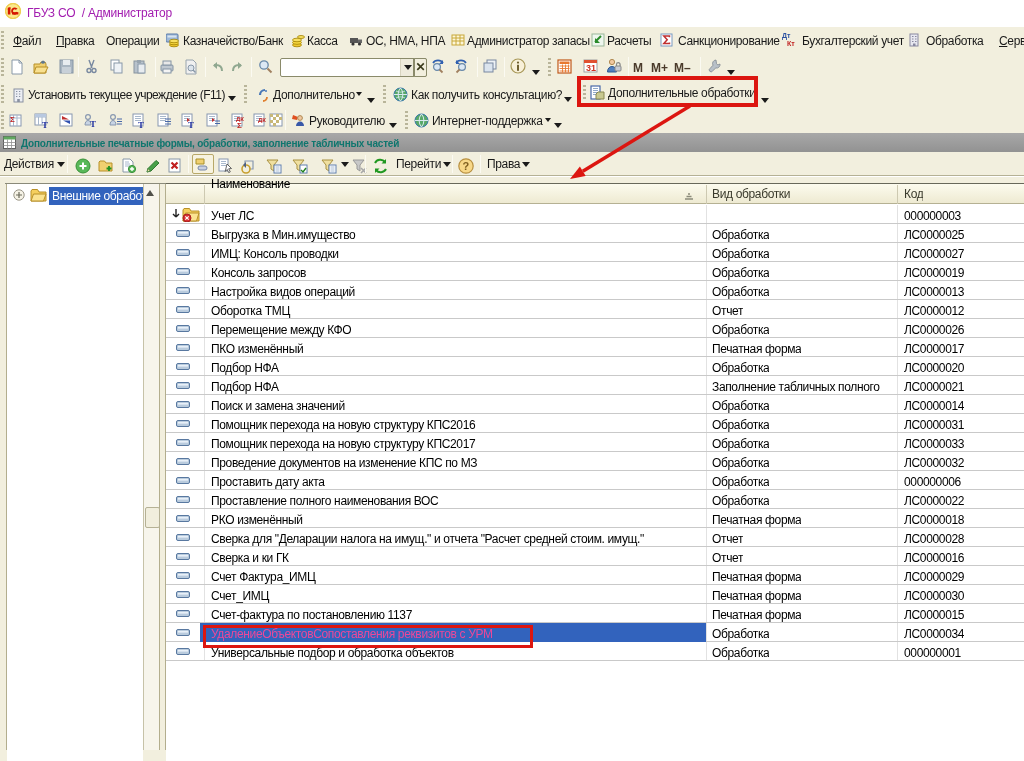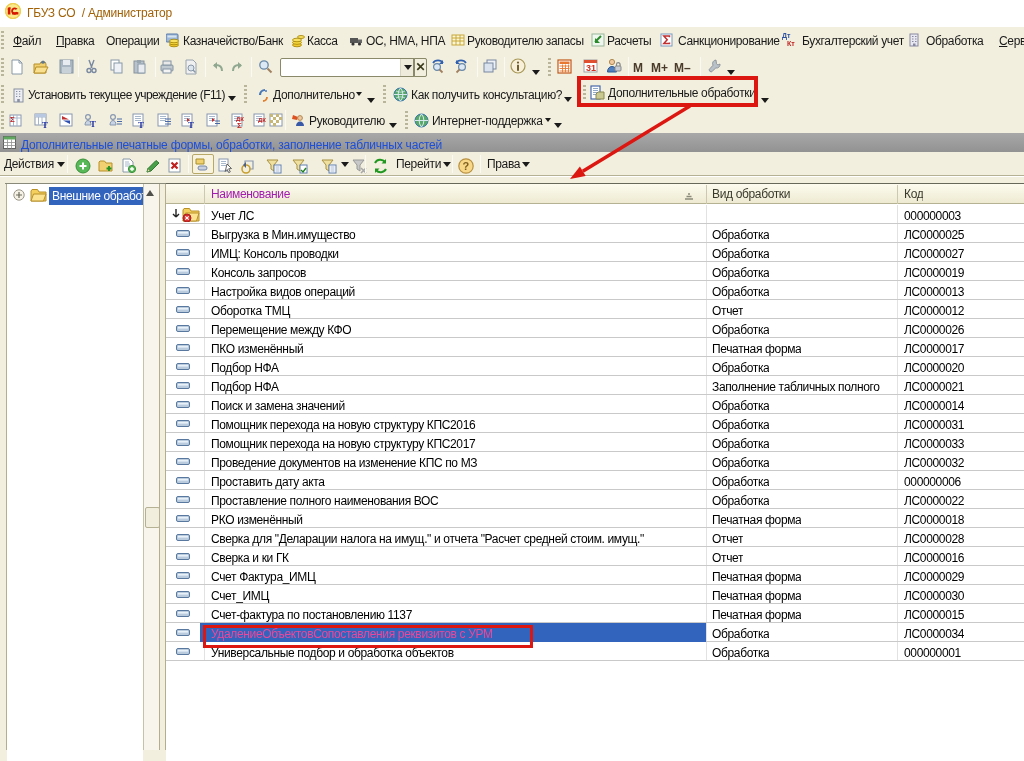--- a/index.html
+++ b/index.html
@@ -20,21 +20,21 @@
 
 <div class="ab" style="left:0;top:0;width:1024px;height:27px;background:#ffffff"></div>
 <svg class="ab" style="left:5px;top:3px" width="16" height="16" viewBox="0 0 16 16">
 <circle cx="8" cy="8" r="7.5" fill="#fbe88a" stroke="#d8b840" stroke-width="0.8"></circle>
 <circle cx="8" cy="8" r="7.5" fill="none" stroke="#f0d050" stroke-width="1.2"></circle>
 <rect x="2.8" y="4.5" width="2.6" height="7" fill="#d41800"></rect>
 <path d="M2.8 5.5l2.6-1.5v2L2.8 7z" fill="#d41800"></path>
 <path d="M12.6 5.8a3.6 3.6 0 10.4 3.8l-2-.9a1.6 1.6 0 11-.3-1.9z" fill="#d41800"></path>
 <rect x="7" y="9.2" width="6.4" height="2.3" fill="#d41800"></rect>
 </svg>
-<div class="ab" style="left:27px;top:6px;font-size:12px;color:#a16207;letter-spacing:-0.2px">ГБУЗ СО&nbsp; / Администратор</div>
+<div class="ab" style="left:27px;top:6px;font-size:12px;color:#a21caf;letter-spacing:-0.2px">ГБУЗ СО&nbsp; / Администратор</div>
 
 <div class="ab beige" style="left:0;top:27px;width:1024px;height:27px"></div>
 <div class="grip" style="left:1px;top:31px;height:18px"></div>
 <div class="mi" style="left:13px"><span style="text-decoration:underline">Ф</span>айл</div>
 <div class="mi" style="left:56px"><span style="text-decoration:underline">П</span>равка</div>
 <div class="mi" style="left:106px">Операции</div>
 <svg class="ab" style="left:166px;top:33px" width="14" height="15" viewBox="0 0 14 15">
     <rect x="0" y="1" width="12" height="8" rx="1" fill="#9db8d8" stroke="#5a7aa8" stroke-width="1"></rect>
     <rect x="1.5" y="2.5" width="9" height="2" fill="#d8e4f0"></rect>
     <ellipse cx="8" cy="12" rx="4.5" ry="1.8" fill="#f0c830" stroke="#a08000" stroke-width="0.8"></ellipse>
@@ -53,21 +53,21 @@
     <rect x="1" y="4" width="8" height="5" fill="#555"></rect>
     <rect x="9" y="5.5" width="4" height="3.5" fill="#666"></rect>
     <circle cx="4" cy="10" r="1.6" fill="#333"></circle>
     <circle cx="10.5" cy="10" r="1.6" fill="#333"></circle>
   </svg>
 <div class="mi" style="left:366px">ОС, НМА, НПА</div>
 <svg class="ab" style="left:451px;top:33px" width="14" height="14" viewBox="0 0 14 14">
     <rect x="1" y="2" width="12" height="10" fill="#fdf6d8" stroke="#c8a838" stroke-width="1"></rect>
     <path d="M1 5h12M1 8h12M5 2v10M9 2v10" stroke="#c8a838" stroke-width="1"></path>
   </svg>
-<div class="mi" style="left:467px">Руководителю запасы</div>
+<div class="mi" style="left:467px">Администратор запасы</div>
 <svg class="ab" style="left:591px;top:33px" width="14" height="14" viewBox="0 0 14 14">
     <rect x="1" y="1" width="12" height="12" fill="#eef6ee" stroke="#9ab89a" stroke-width="1"></rect>
     <path d="M10 3L4 9" stroke="#2a8a2a" stroke-width="2"></path>
     <path d="M4 5v5h5z" fill="#2a8a2a"></path>
   </svg>
 <div class="mi" style="left:607px">Расчеты</div>
 <svg class="ab" style="left:660px;top:33px" width="13" height="14" viewBox="0 0 13 14">
     <rect x="1" y="1" width="11" height="12" fill="#fff" stroke="#7a9ac0" stroke-width="1"></rect>
     <path d="M9.5 4.2V3H3.8l3.4 3.8L3.8 10.6h5.7V9.4" stroke="#c03030" stroke-width="1.5" fill="none"></path>
   </svg>
@@ -313,21 +313,21 @@
 <div class="ab t13" style="left:432px;top:114px">Интернет-поддержка</div>
 <div class="tri2" style="left:545px;top:118px"></div>
 <div class="tri" style="left:554px;top:123px"></div>
 
 <div class="ab" style="left:0;top:133px;width:1024px;height:19px;background:linear-gradient(#a8a8a8,#929292)"></div>
 <svg class="ab" style="left:3px;top:136px" width="13" height="13" viewBox="0 0 13 13">
     <rect x="0.5" y="0.5" width="12" height="12" fill="#fff" stroke="#606060"></rect>
     <rect x="0.5" y="0.5" width="12" height="3" fill="#60a860"></rect>
     <path d="M0.5 6.5h12M0.5 9.5h12M4.5 3.5v9M8.5 3.5v9" stroke="#909090" stroke-width="0.8"></path>
   </svg>
-<div class="ab" style="left:21px;top:138px;font-size:12px;font-weight:normal;letter-spacing:-0.2px;color:#1d4ed8">Дополнительные печатные формы, обработки, заполнение табличных частей</div>
+<div class="ab" style="left:21px;top:138px;font-size:10px;font-weight:bold;letter-spacing:-0.2px;color:#0f766e">Дополнительные печатные формы, обработки, заполнение табличных частей</div>
 
 <div class="ab beige" style="left:0;top:152px;width:1024px;height:24px;border-bottom:1px solid #b5b195"></div>
 <div class="ab beige" style="left:0;top:177px;width:1024px;height:7px"></div>
 <div class="ab t13" style="left:4px;top:157px">Действия</div>
 <div class="tri" style="left:57px;top:162px"></div>
 <div class="vsep" style="left:67px;top:155px;height:18px"></div>
 <svg class="ab" style="left:75px;top:158px" width="16" height="16" viewBox="0 0 16 16">
     <circle cx="8" cy="8" r="7" fill="#58b858" stroke="#389038" stroke-width="1"></circle>
     <path d="M8 4.5v7M4.5 8h7" stroke="#fff" stroke-width="2"></path>
   </svg>
@@ -424,21 +424,21 @@
 <div class="ab" style="left:52px;top:189px;font-size:12px;letter-spacing:-0.35px;color:#fff;white-space:nowrap;overflow:hidden;width:91px">Внешние обработки</div>
 <div class="ab" style="left:146px;top:190px;width:0;height:0;border-left:4px solid transparent;border-right:4px solid transparent;border-bottom:6px solid #50504a"></div>
 <div class="ab" style="left:144.5px;top:507px;width:15px;height:21px;background:#f1eedd;border:1px solid #b5b195;border-radius:2px"></div>
 
 <div class="ab" style="left:166px;top:184px;width:858px;height:577px;background:#ffffff"></div>
 <div class="ab" style="left:166px;top:184px;width:858px;height:20px;background:linear-gradient(#fcfbee,#eeead2);border-bottom:1px solid #b5b193"></div>
 <div class="ab" style="left:166px;top:183px;width:858px;height:1px;background:#68685a"></div>
 <div class="ab" style="left:204px;top:185px;width:1px;height:19px;background:#cdc9b1"></div>
 <div class="ab" style="left:706px;top:185px;width:1px;height:19px;background:#cdc9b1"></div>
 <div class="ab" style="left:897px;top:185px;width:1px;height:19px;background:#cdc9b1"></div>
-<div class="cell" style="left:211px;top:187px;color:#a21caf">Наименование</div>
+<div class="cell" style="left:211px;top:177px;color:#000000">Наименование</div>
 <div class="cell" style="left:712px;top:187px;color:#3a3a2c">Вид обработки</div>
 <div class="cell" style="left:904px;top:187px;color:#3a3a2c">Код</div>
 <svg class="ab" style="left:683px;top:191px" width="12" height="9" viewBox="0 0 12 9">
     <path d="M2 8h8M3.5 5.5h5M5 3h2" stroke="#8a8a7a" stroke-width="1.4"></path>
   </svg>
 <div class="ab" style="left:204px;top:205px;width:1px;height:456px;background:#e2e2e2"></div>
 <div class="ab" style="left:706px;top:205px;width:1px;height:456px;background:#e2e2e2"></div>
 <div class="ab" style="left:897px;top:205px;width:1px;height:456px;background:#e2e2e2"></div>
 <div class="ab" style="left:166px;top:205px;width:858px;height:19px;border-bottom:1px solid #c9c9c9"></div>
 <svg class="ab" style="left:171px;top:208px" width="10" height="12" viewBox="0 0 10 12">

